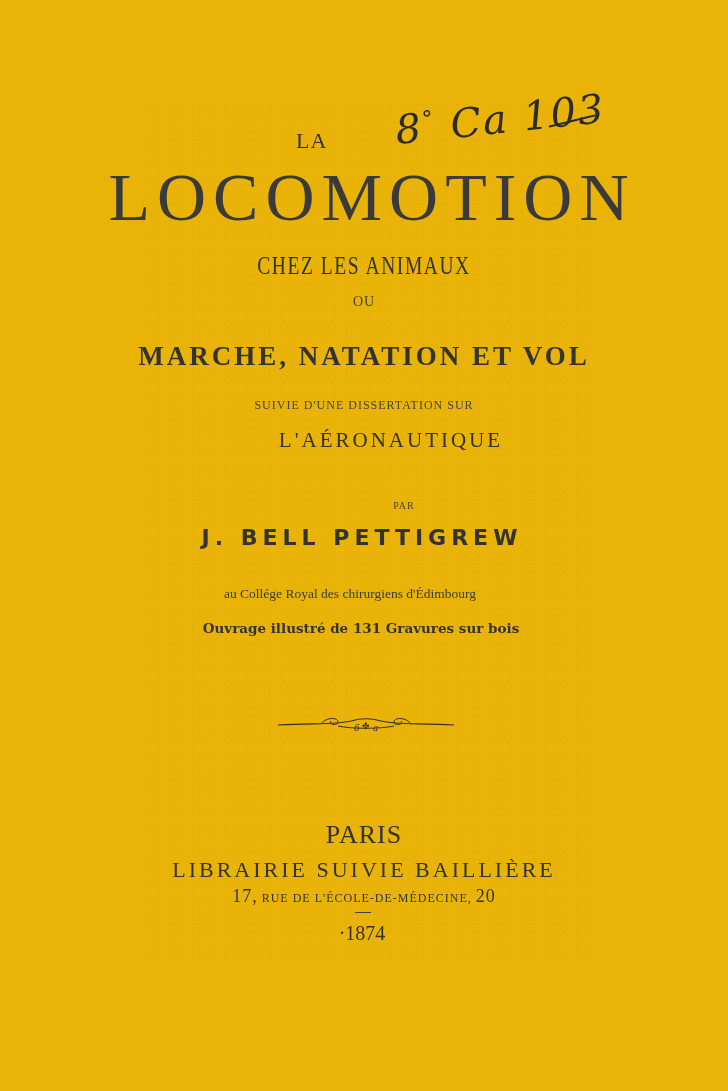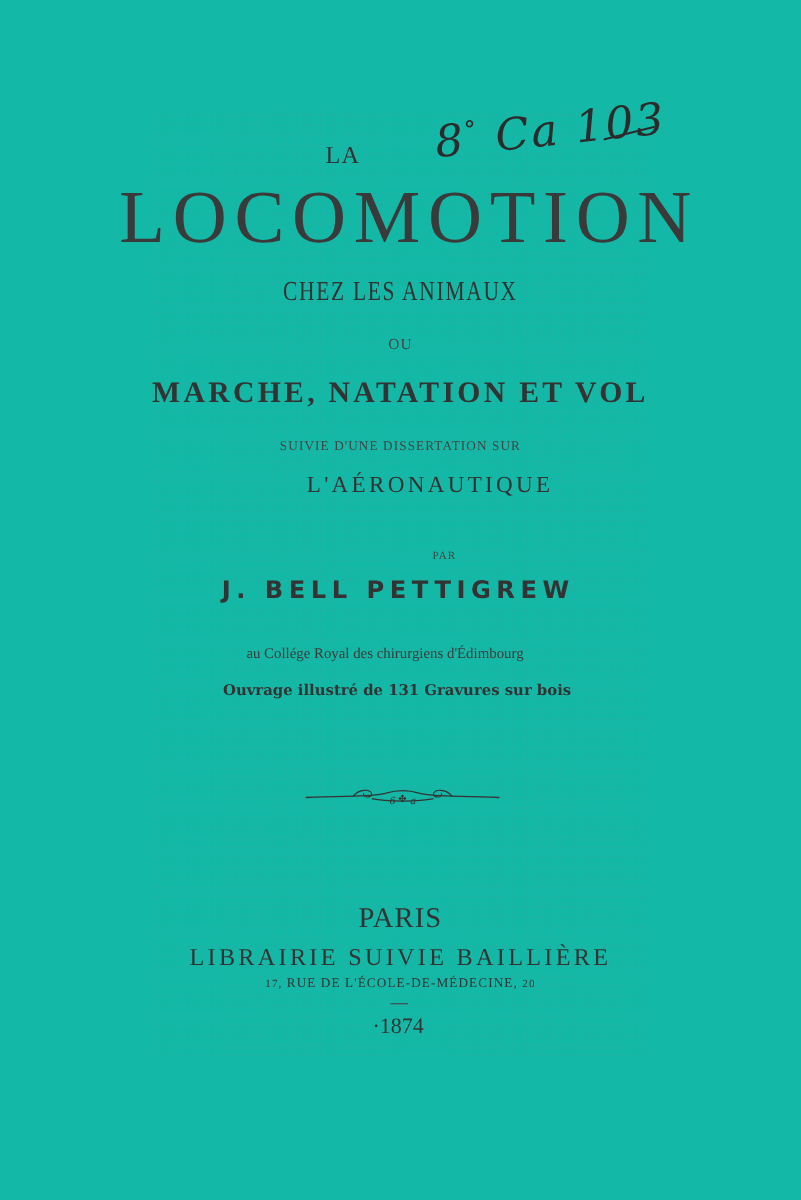--- a/index.html
+++ b/index.html
@@ -12,21 +12,21 @@
       height: 1091px;
       position: relative;
       overflow: hidden;
       font-family: "Liberation Serif", "DejaVu Serif", serif;
       color: #2a2a2a;
     }
     .page {
       position: absolute;
       left: 0; top: 0;
       width: 728px; height: 1091px;
-      background: #14b8a6;
+      background: #eab308;
     }
     .speckle {
       position: absolute;
       left: 140px; top: 100px;
       width: 450px; height: 860px;
       background-image:
         radial-gradient(circle, rgba(120,120,120,0.18) 0.6px, transparent 0.9px),
         radial-gradient(circle, rgba(120,120,120,0.12) 0.5px, transparent 0.8px);
       background-size: 7px 9px, 11px 5px;
       background-position: 0 0, 3px 2px;
@@ -80,21 +80,21 @@
     }
     .sub1 {
       top: 252px;
       font-size: 25px;
       letter-spacing: 2px;
       font-family: "Liberation Serif", serif;
       transform: scaleX(0.78);
       color: #333;
     }
     .ou {
-      top: 306px;
+      top: 294px;
       font-size: 14px;
       letter-spacing: 1px;
       color: #444;
     }
     .sub2 {
       top: 341px;
       font-size: 27px;
       letter-spacing: 3px;
       color: #333;
       font-weight: bold;
@@ -165,21 +165,21 @@
       font-size: 22px;
       letter-spacing: 3px;
       color: #333;
     }
     .rue {
       top: 886px;
       font-size: 12px;
       letter-spacing: 1px;
       color: #333;
     }
-    .rue .num { font-size: 10px; }
+    .rue .num { font-size: 18px; }
     .rule {
       position: absolute;
       left: 355px;
       top: 912px;
       width: 16px;
       height: 1px;
       background: #444;
     }
     .year {
       top: 922px;

